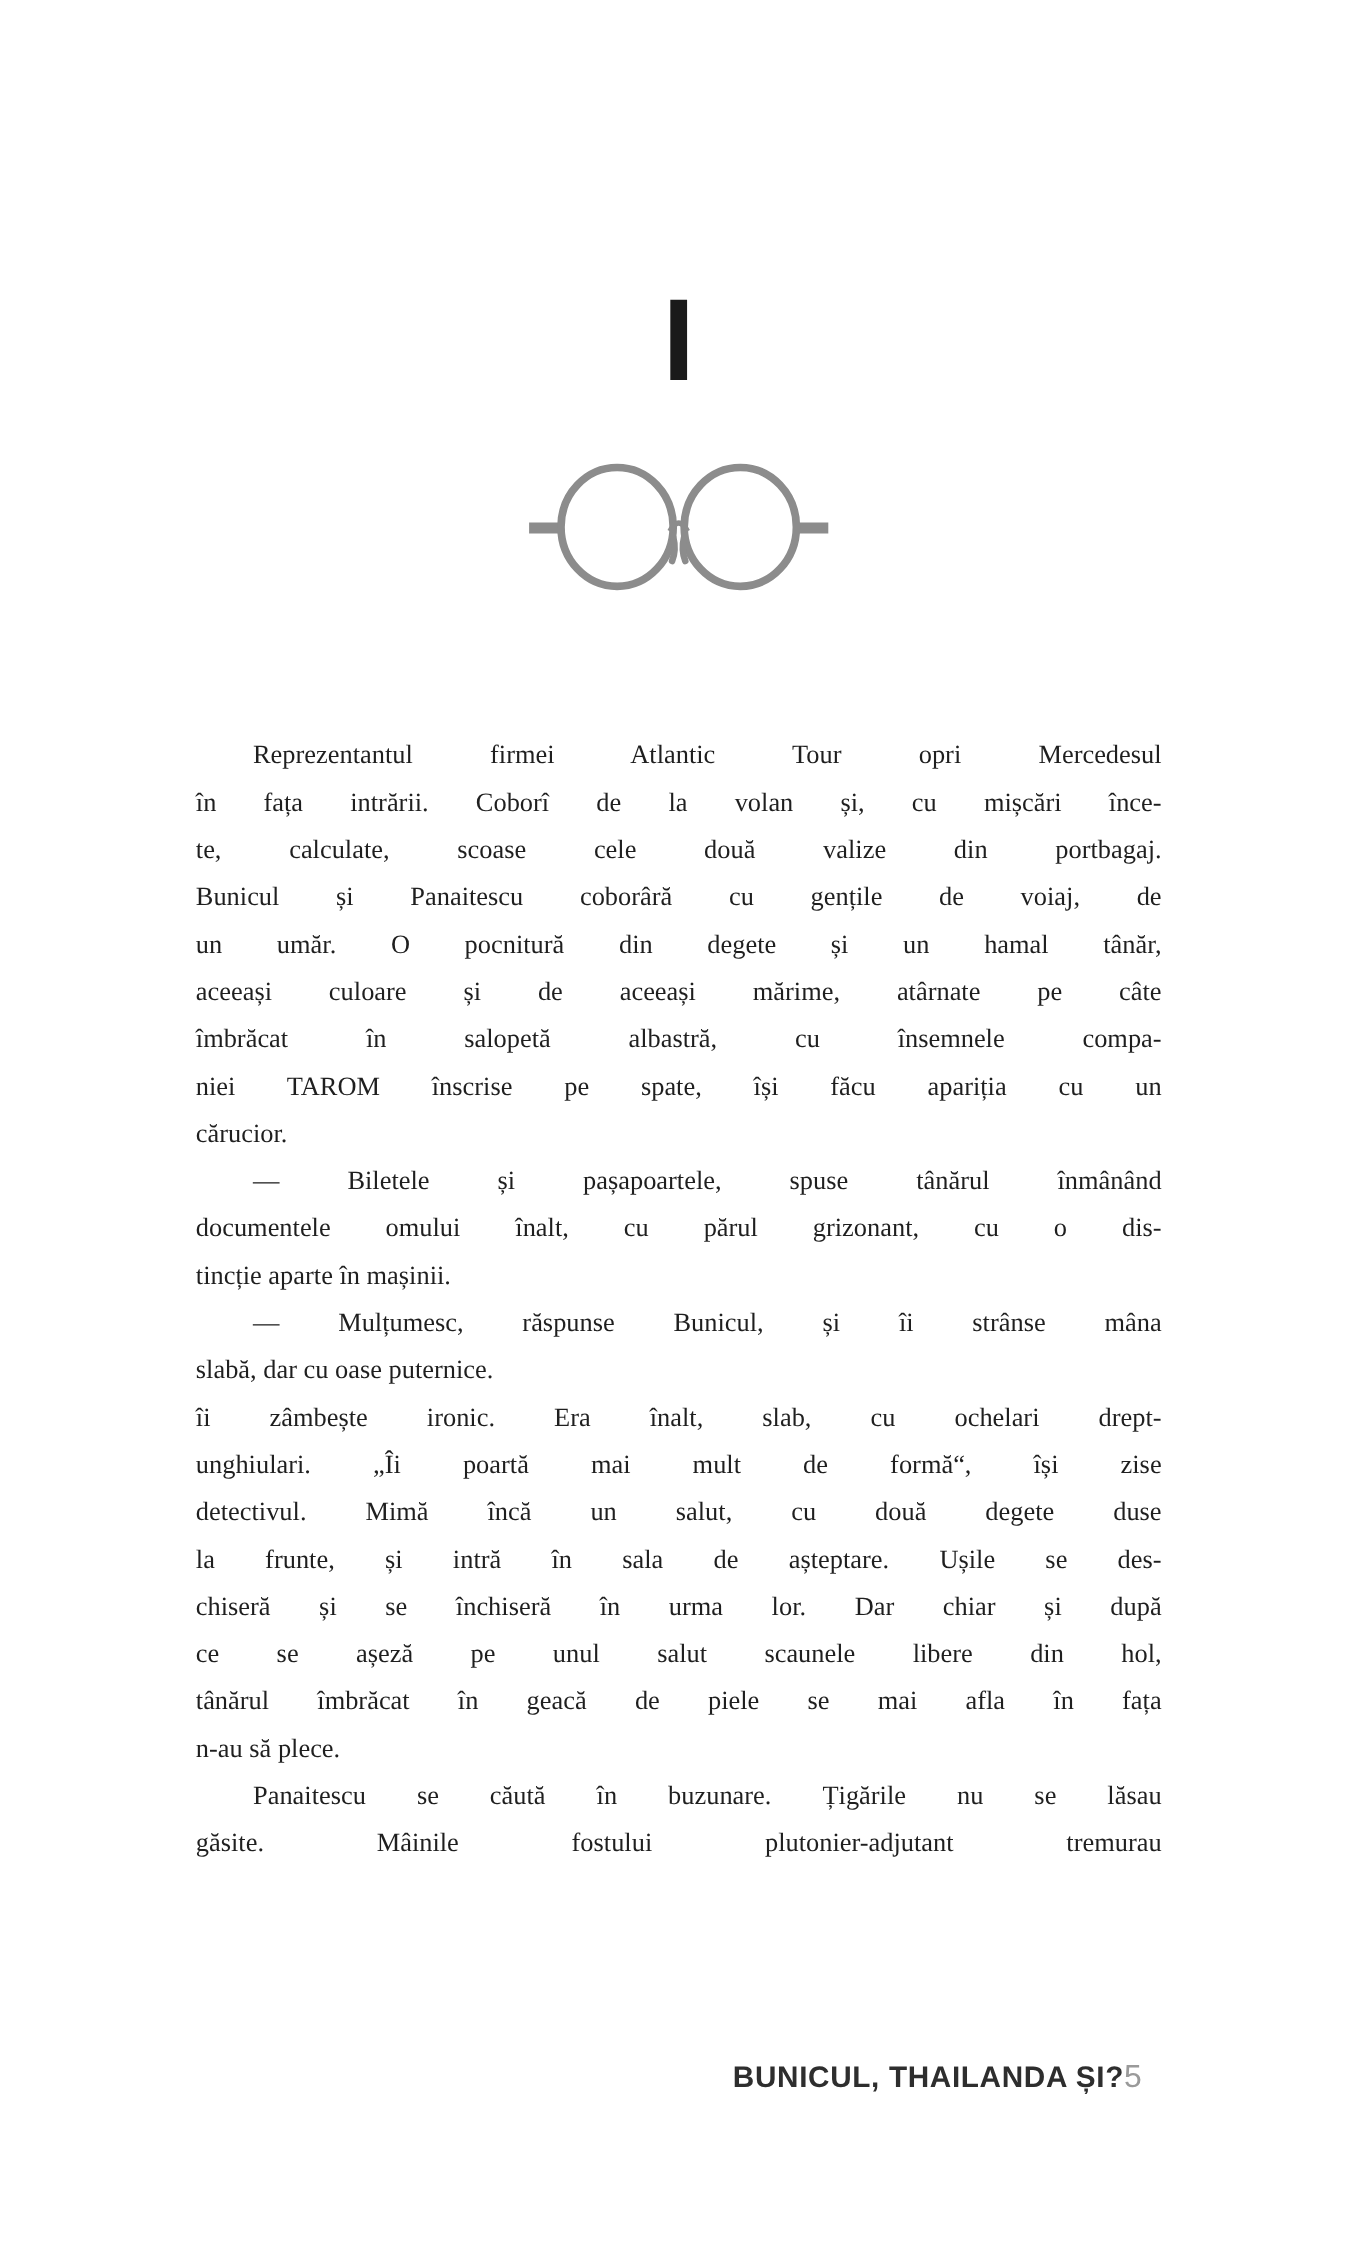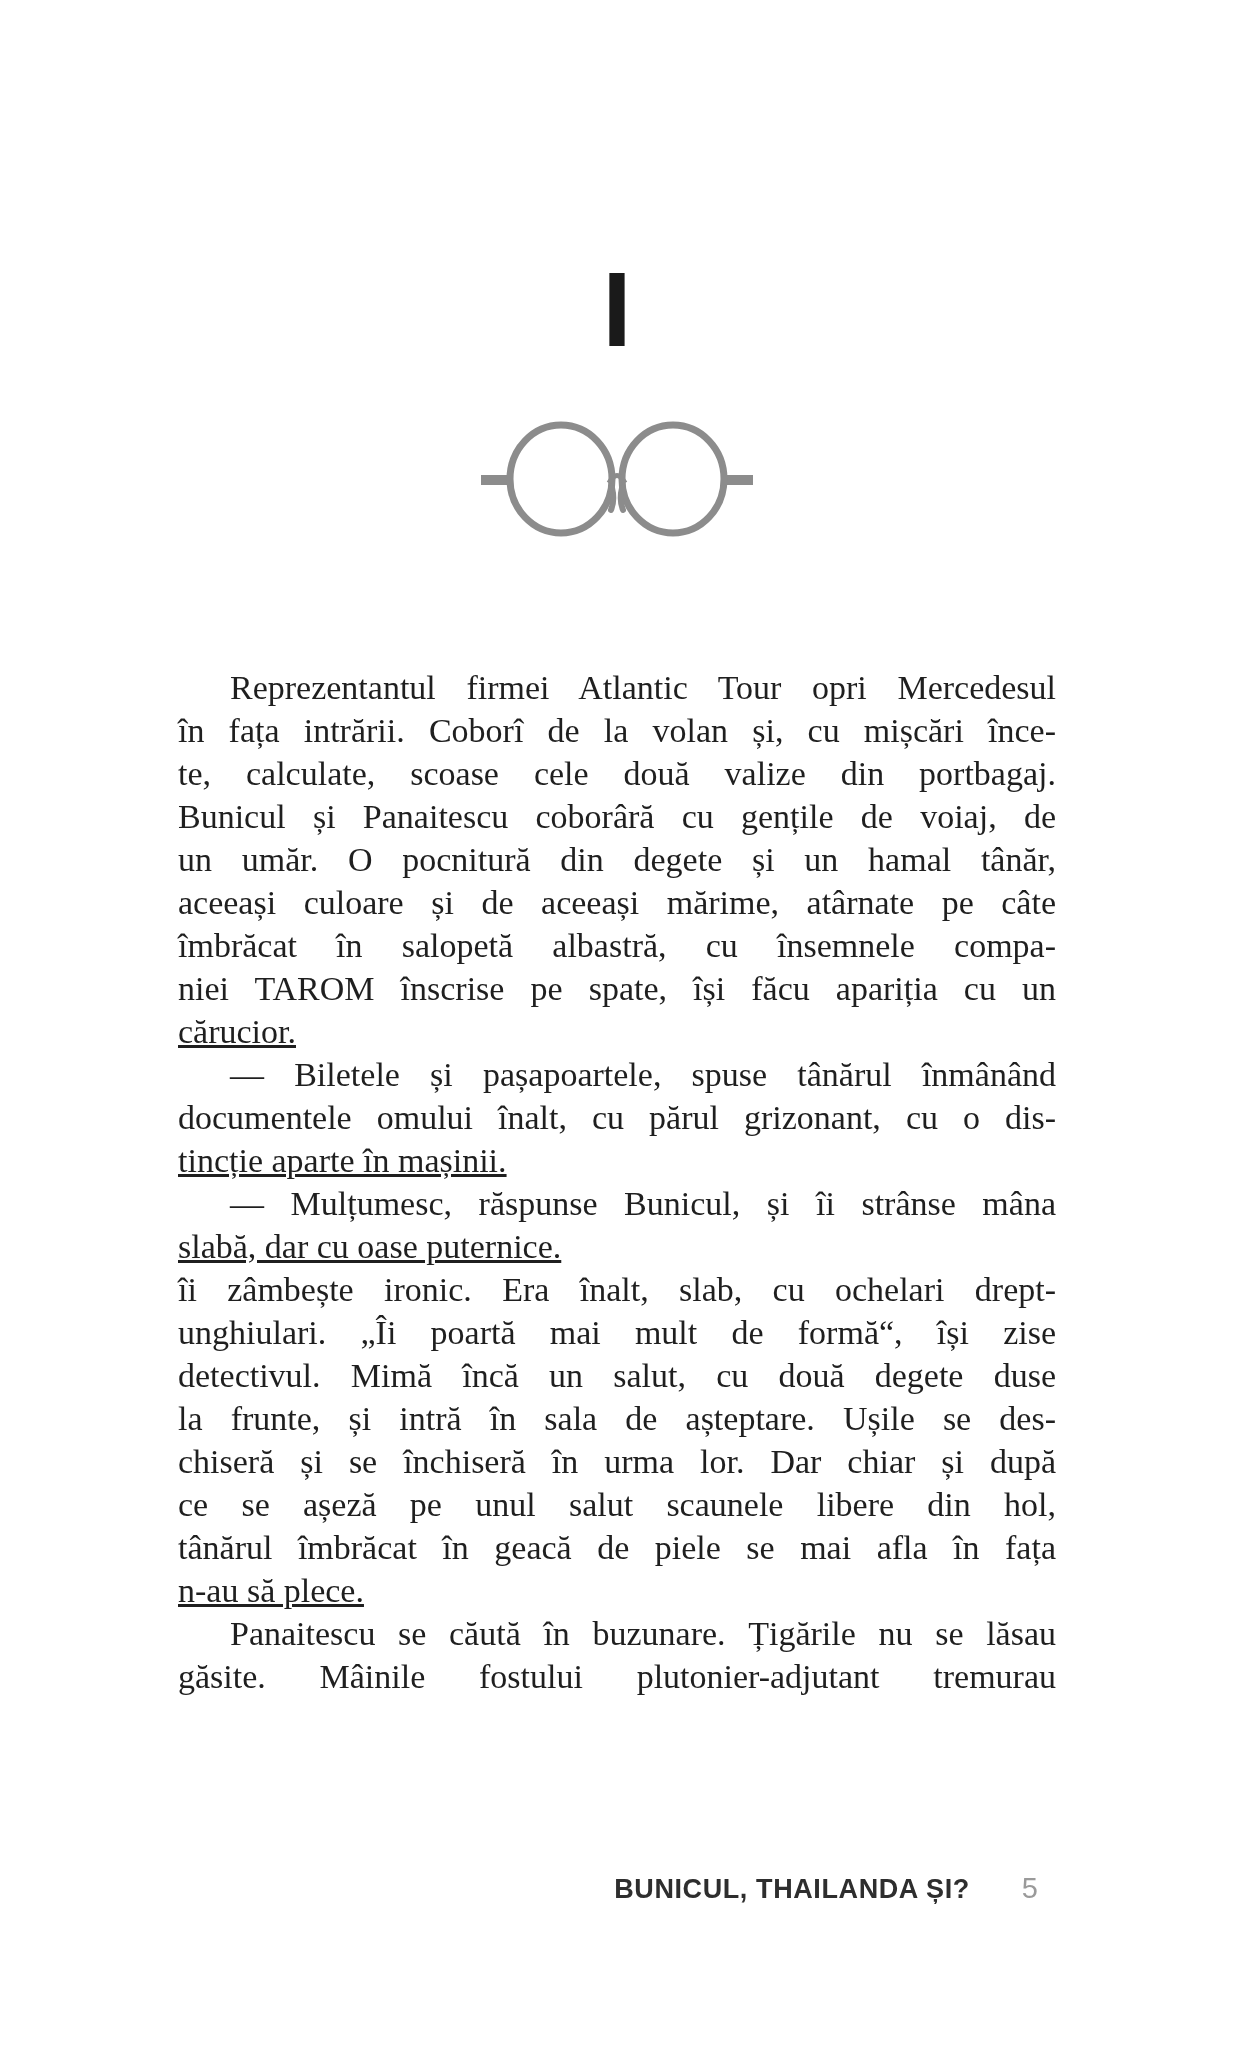--- a/index.html
+++ b/index.html
@@ -38,39 +38,38 @@
     width: 878px;
     display: flex;
     justify-content: center;
   }
   .body-text {
     position: absolute;
     left: 178px;
     top: 666px;
     width: 878px;
     color: #1f1f1f;
-    font-size: 34px;
+    font-size: 24px;
   }
   .line {
     height: 43px;
     line-height: 43px;
     text-align: justify;
     text-align-last: justify;
   }
   .line.indent { text-indent: 52px; }
-  .line.pend { text-align-last: left; text-decoration: underline; }
+  .line.pend { text-align-last: left; }
   .footer {
     position: absolute;
     left: 178px;
     top: 1872px;
     width: 878px;
     display: flex;
     justify-content: flex-end;
     align-items: baseline;
-    gap: 52px;
     padding-right: 18px;
     box-sizing: border-box;
     font-family: "Liberation Sans", sans-serif;
   }
   .running-title {
     font-size: 27px;
     font-weight: bold;
     letter-spacing: 0.6px;
     color: #2e2e2e;
   }

